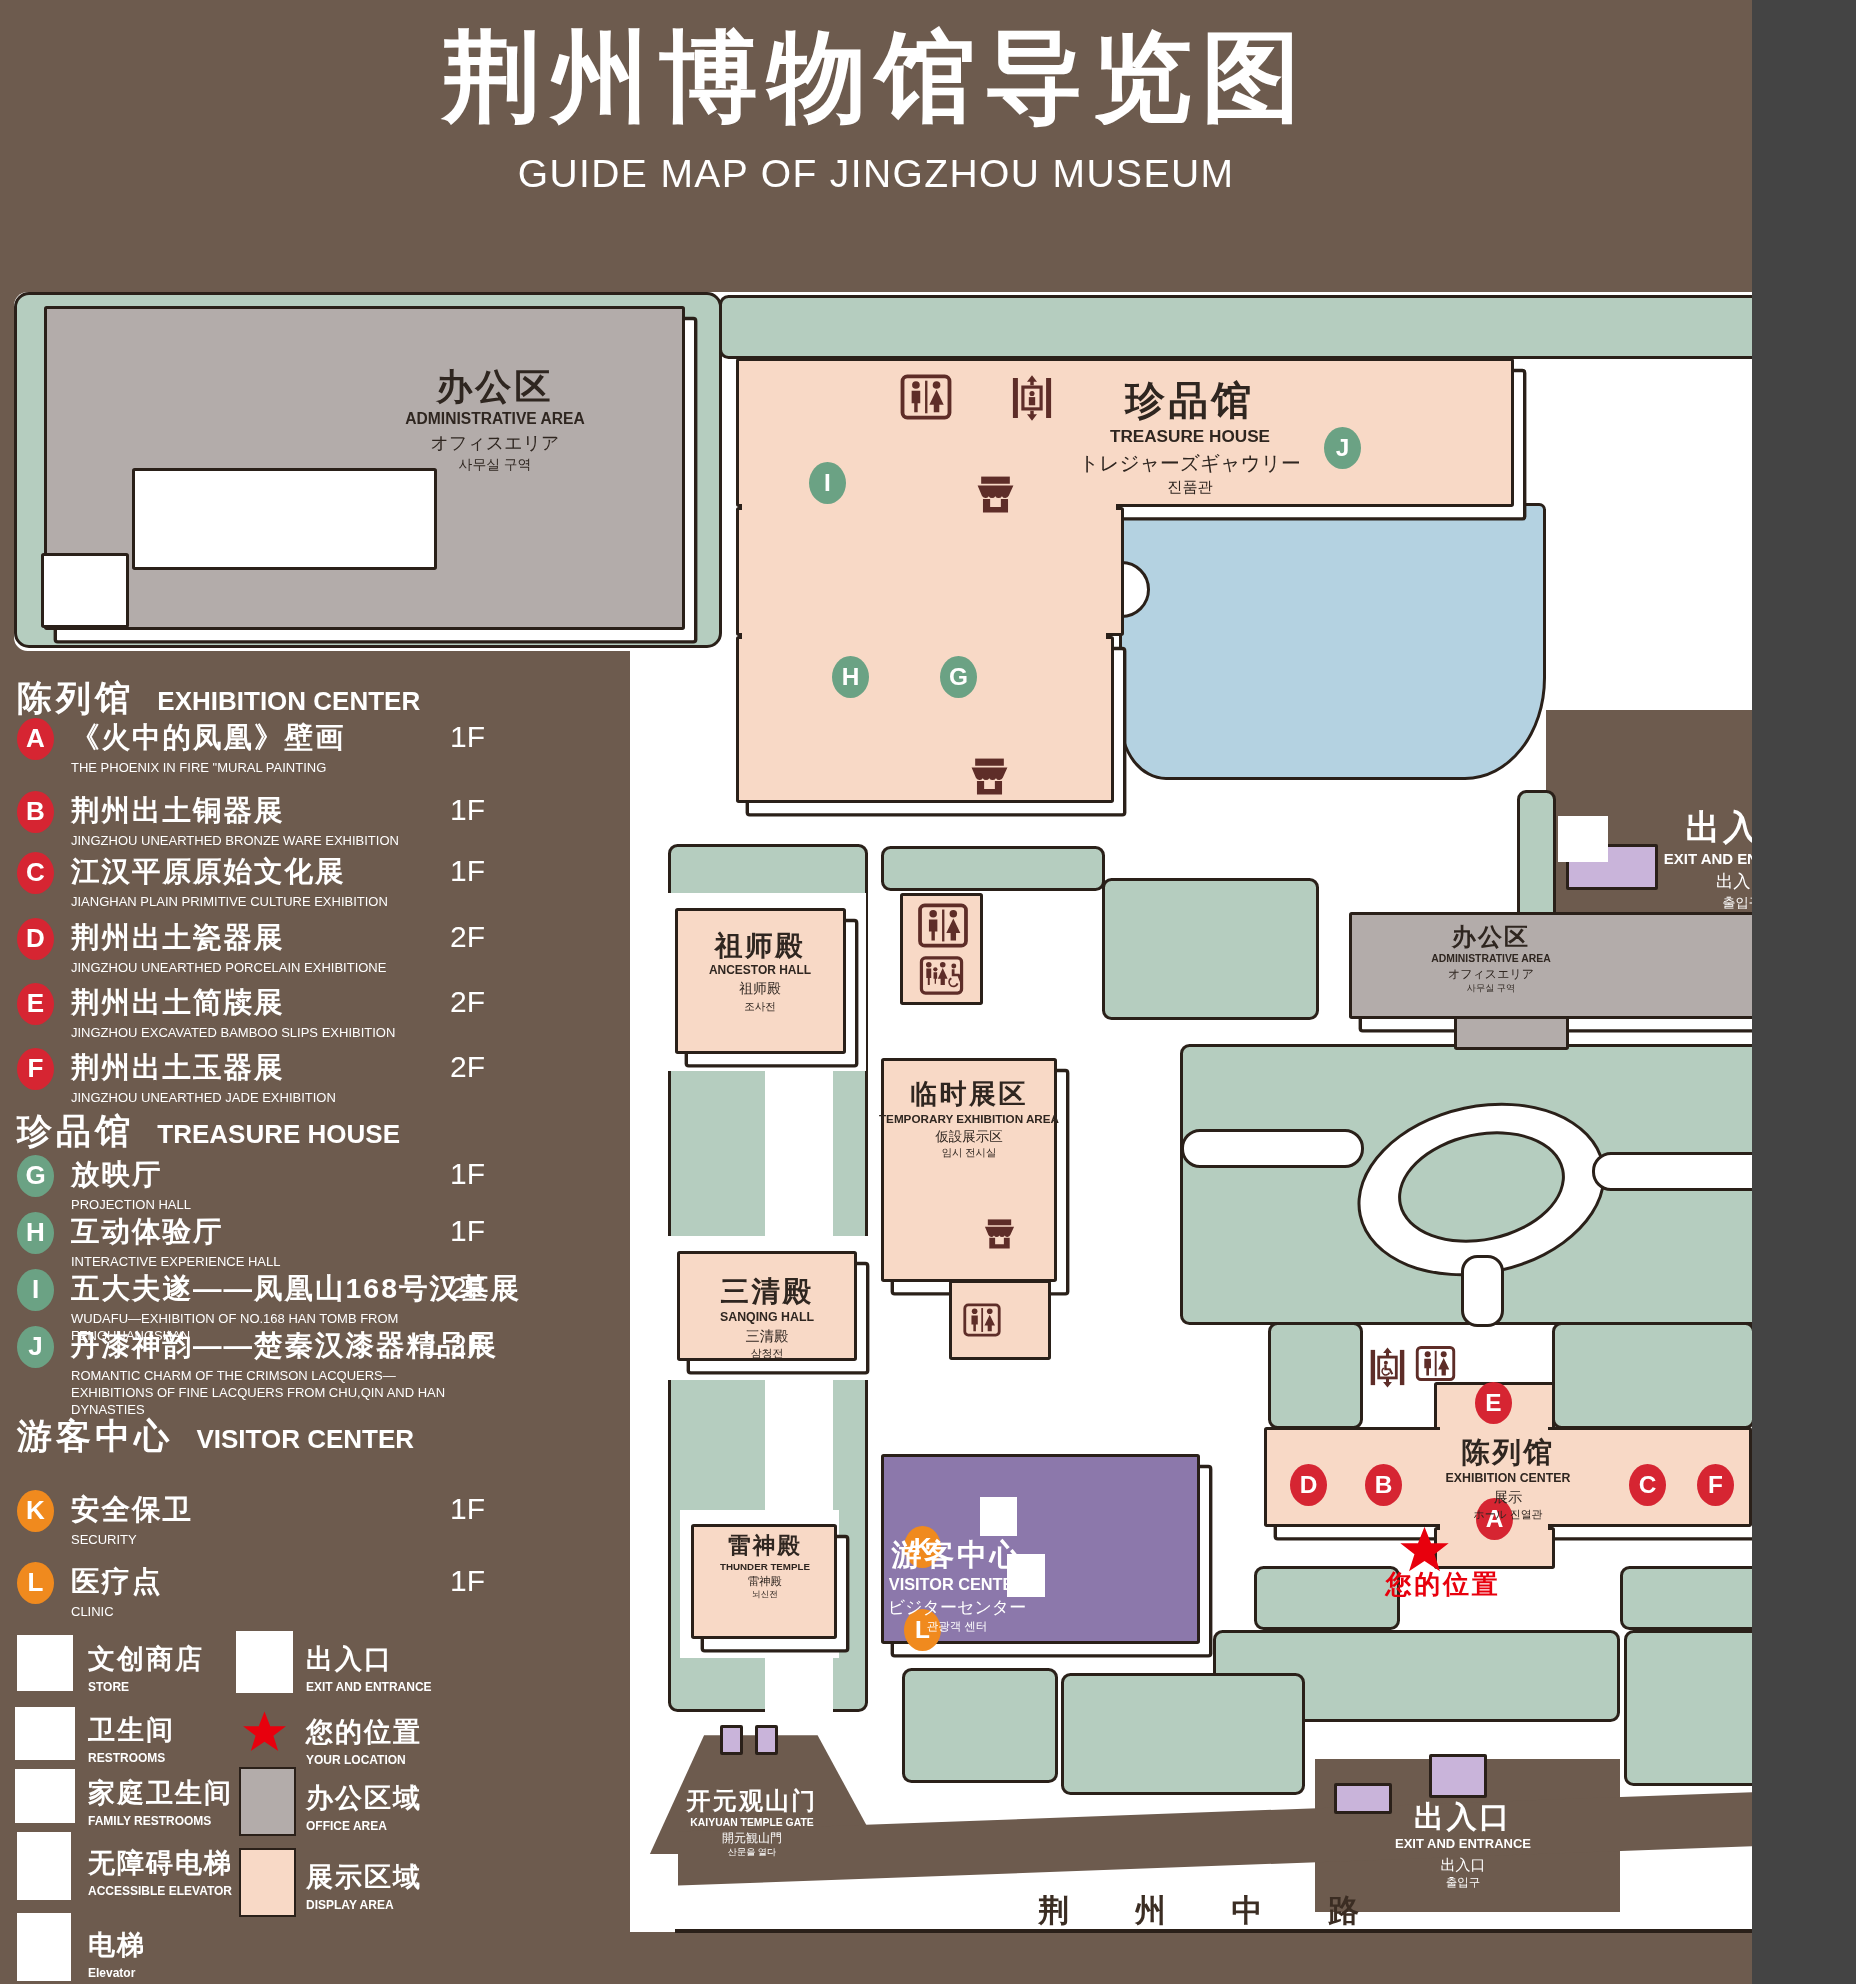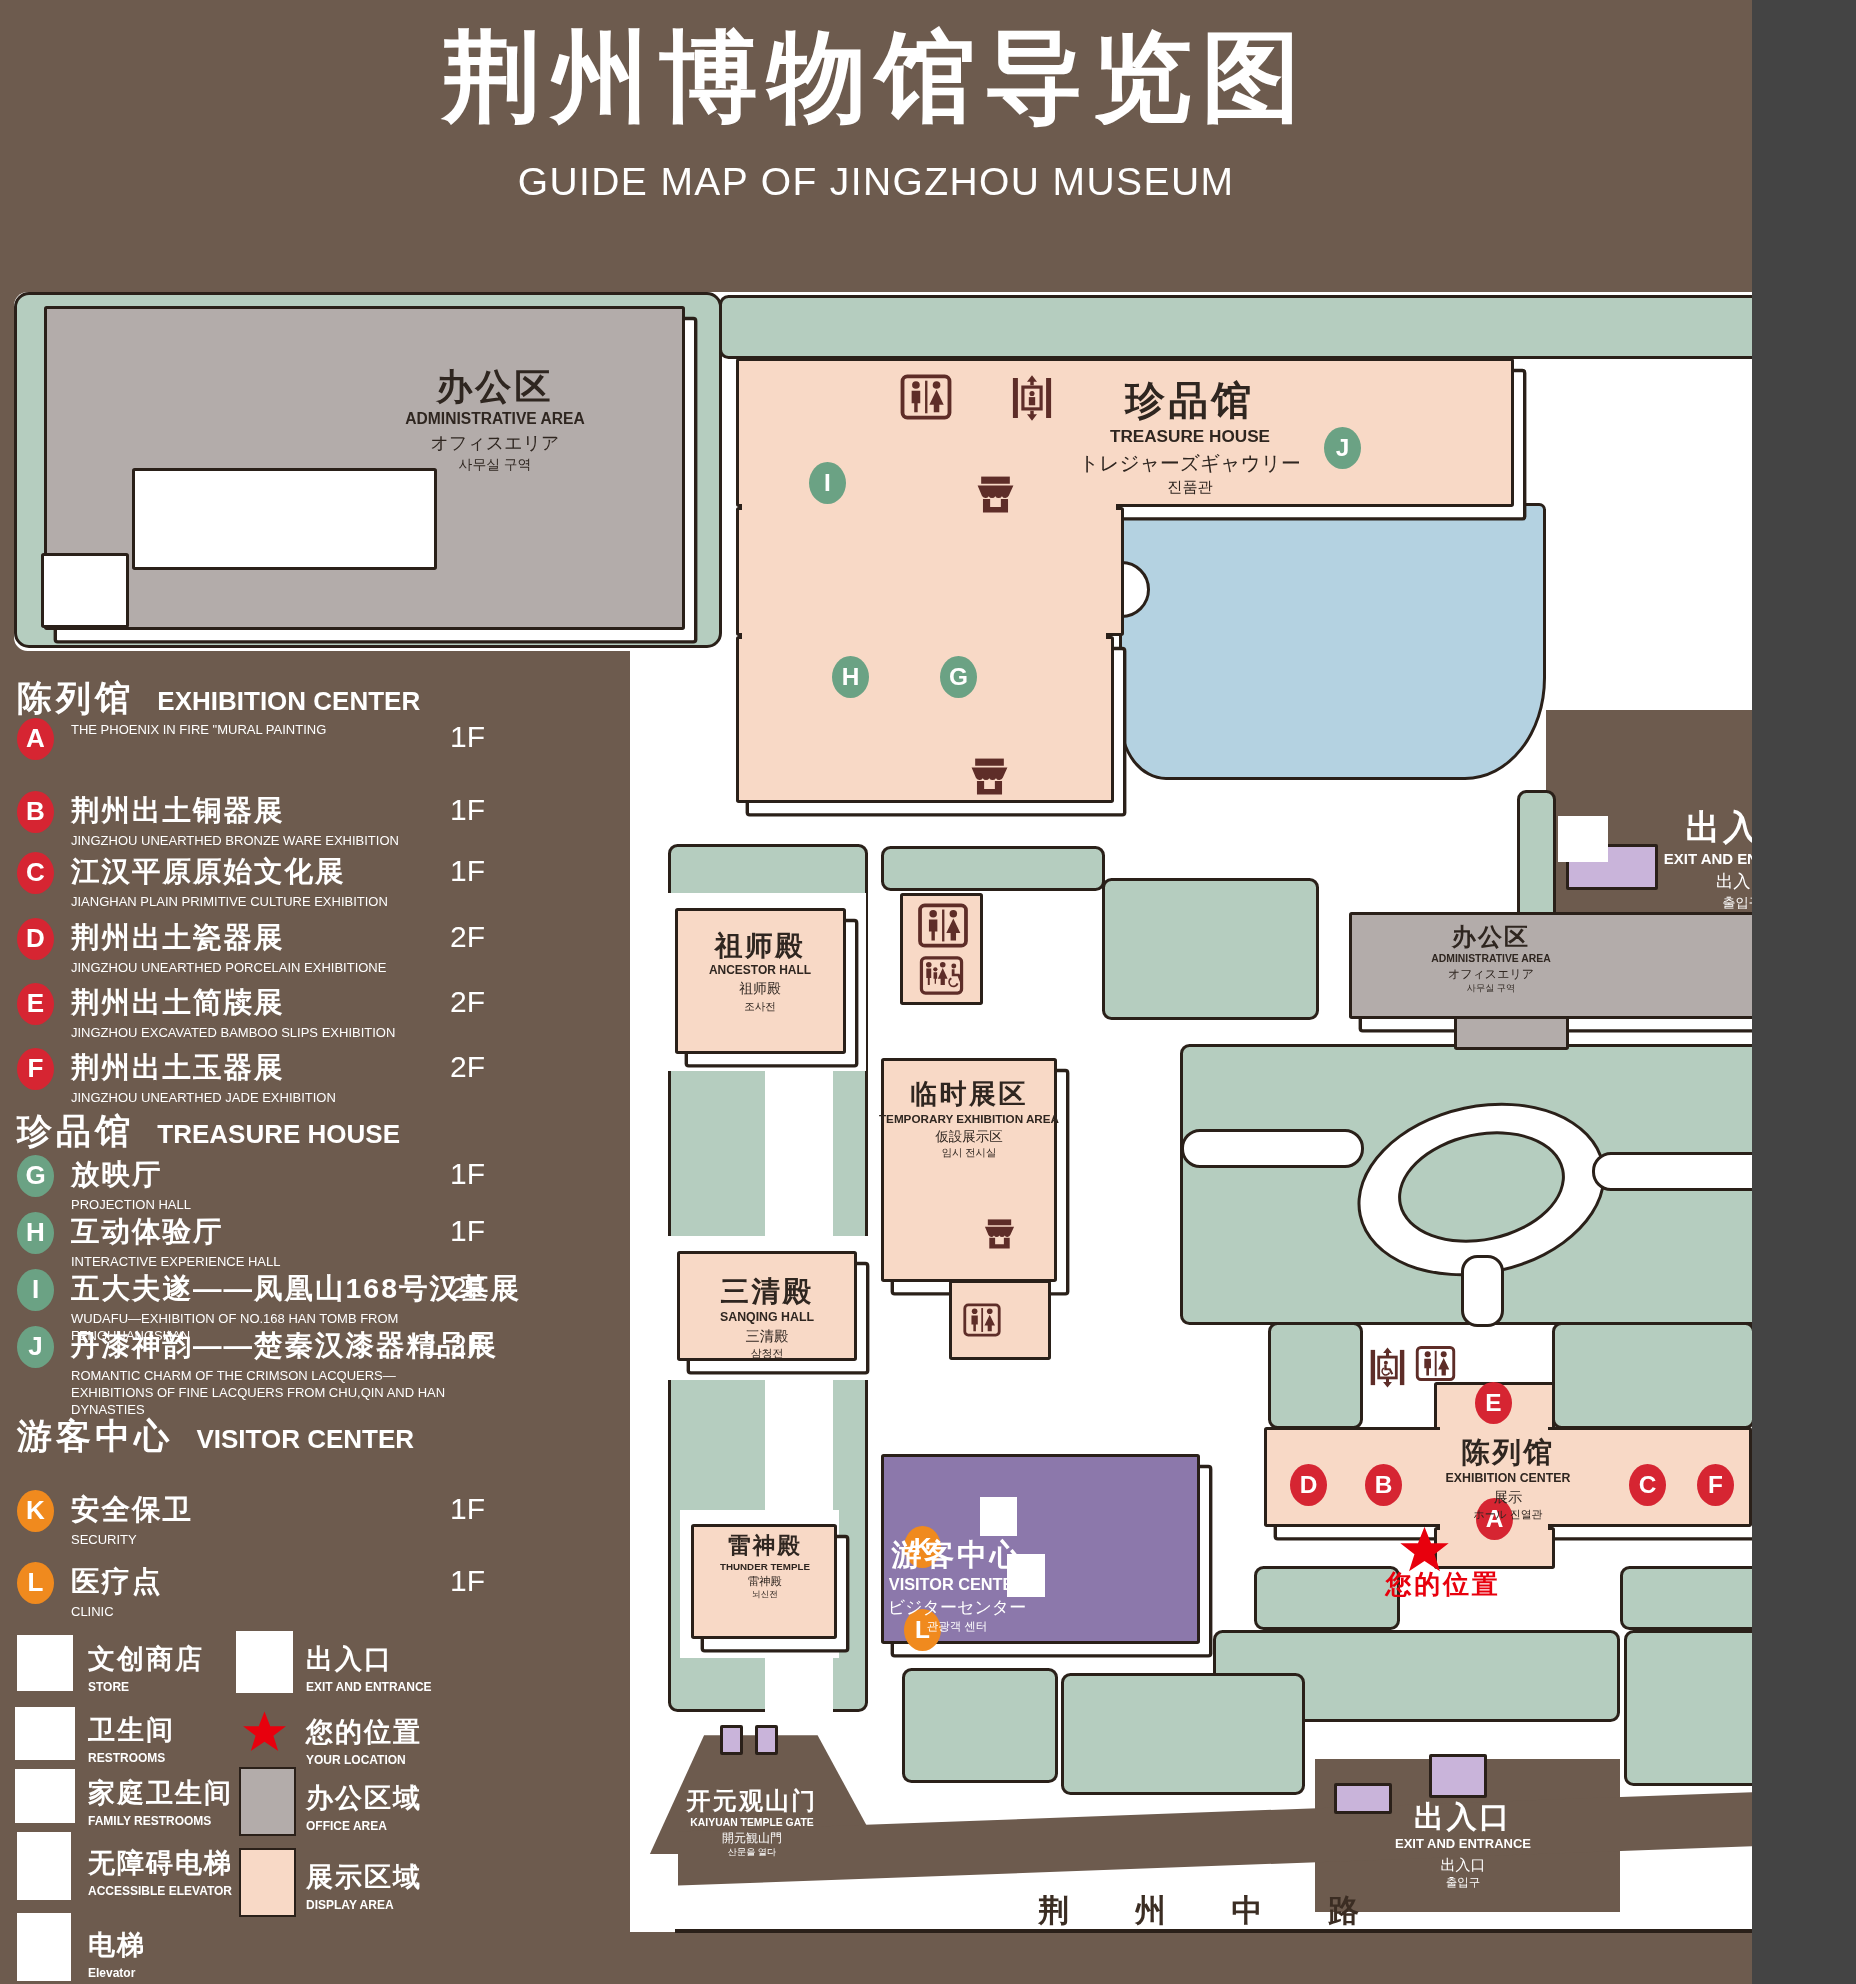--- a/index.html
+++ b/index.html
@@ -30,21 +30,21 @@
 .map-label{position:absolute;text-align:center;line-height:1.14;color:var(--text_dark);transform:translateX(-50%);--s:1;white-space:nowrap;}
 .map-label.light{color:#ffffff;}
 .map-label .l1{font-size:calc(30px*var(--s));font-weight:bold;letter-spacing:calc(2.7px*var(--s));}
 .map-label .l2{font-size:calc(13px*var(--s));font-weight:bold;margin-top:calc(2.7px*var(--s));}
 .map-label .l3{font-size:calc(15px*var(--s));margin-top:calc(4.1px*var(--s));}
 .map-label .l4{font-size:calc(11.5px*var(--s));margin-top:calc(2.7px*var(--s));}
 .map-label div{display:block;}
 
 #title{position:absolute;left:0;top:12.2px;width:100%;text-align:center;color:#fff;}
 #title .zh{font-size:99px;font-weight:800;letter-spacing:9.5px;}
-#title .en{font-size:39px;letter-spacing:1.4px;margin-top:15px;font-weight:500;}
+#title .en{font-size:39px;letter-spacing:1.4px;margin-top:7px;font-weight:500;}
 
 .lg-header{position:absolute;left:17px;color:#fff;display:flex;align-items:baseline;gap:23px;white-space:nowrap;}
 .lg-header .zh{font-size:35px;font-weight:bold;letter-spacing:4.1px;}
 .lg-header .en{font-size:26px;font-weight:bold;}
 .lg-item{position:absolute;left:17px;width:468px;color:#fff;}
 .lg-item .zh{margin-left:54px;font-size:28.5px;font-weight:bold;letter-spacing:2px;white-space:nowrap;}
 .lg-item .en{margin-left:54px;font-size:13px;margin-top:3.4px;max-width:407px;line-height:1.3;}
 .lg-item .floor{position:absolute;right:0;top:1.4px;font-size:30px;}
 .lg-item .badge{left:0;top:-1.4px;font-size:26px;}
 .lg-sym-label{position:absolute;color:#fff;}
@@ -361,20 +361,21 @@
   </div>
   <div class="loc-text" style="left:1443px;top:1567px;">您的位置</div>
   <div class="road-text" style="left:1213px;top:1890px;">荆 州 中 路</div>
 
   <div class="lg-header" style="top:675px;">
     <span class="zh">陈列馆</span>
     <span class="en">EXHIBITION CENTER</span>
   </div>
   <div class="lg-item" style="top:719px;">
     <div class="badge red">A</div>
+    <div class="zh">《火中的凤凰》壁画</div>
       <div class="en">THE PHOENIX IN FIRE "MURAL PAINTING</div>
     <div class="floor">1F</div>
   </div>
   <div class="lg-item" style="top:792px;">
     <div class="badge red">B</div>
     <div class="zh">荆州出土铜器展</div>
       <div class="en">JINGZHOU UNEARTHED BRONZE WARE EXHIBITION</div>
     <div class="floor">1F</div>
   </div>
   <div class="lg-item" style="top:853px;">

